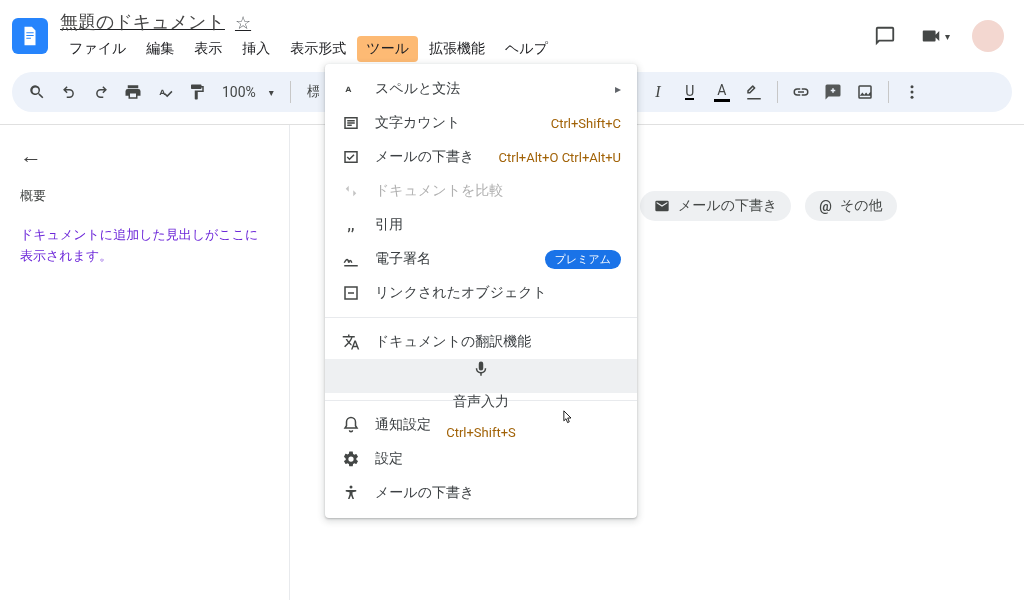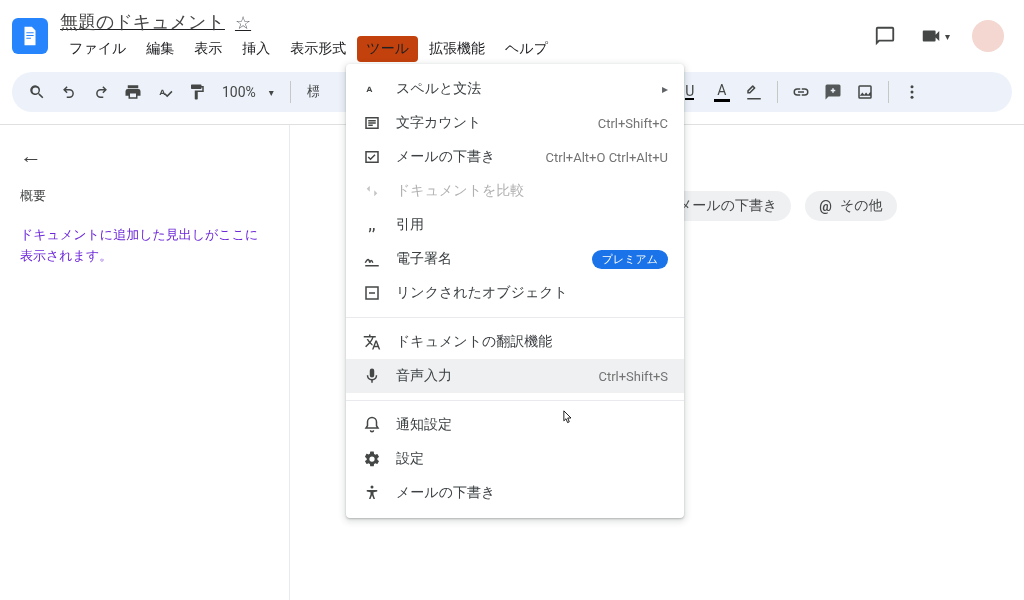--- a/index.html
+++ b/index.html
@@ -8,21 +8,21 @@
   
   .titlebar { display: flex; align-items: center; padding: 8px 12px 0 12px; height: 64px; }
   .doc-icon { width: 36px; height: 36px; background: #2684fc; border-radius: 6px; display: flex; align-items: center; justify-content: center; margin-right: 12px; }
   .doc-icon svg { fill: #fff; }
   .title-block { flex: 0 0 auto; }
   .title-row { display: flex; align-items: center; gap: 10px; text-decoration: underline; }
   .doc-title { font-size: 18px; color: #444; }
   .star { color: #5f6368; font-size: 18px; }
   .menubar { display: flex; gap: 2px; margin-top: 2px; }
   .menubar-item { padding: 4px 9px; border-radius: 4px; color: #202124; font-size: 14px; cursor: pointer; }
-  .menubar-item.active { background: #c2410c; }
+  .menubar-item.active { background: #fdba74; }
 
   .title-right { margin-left: auto; display: flex; align-items: center; gap: 22px; padding-right: 8px; }
   .ic { width: 24px; height: 24px; display: inline-flex; align-items: center; justify-content: center; color: #444746; }
   .video-group { display: flex; align-items: center; gap: 2px; }
   .avatar { width: 32px; height: 32px; border-radius: 50%; background: #f3d7d0; }
 
   
   .toolbar-wrap { padding: 8px 12px 0 12px; }
   .toolbar { height: 40px; background: #edf2fa; border-radius: 24px; display: flex; align-items: center; padding: 0 10px; gap: 2px; }
   .tbtn { width: 30px; height: 30px; display: inline-flex; align-items: center; justify-content: center; border-radius: 4px; color: #444746; cursor: pointer; }
@@ -39,28 +39,28 @@
   .back-arrow { font-size: 22px; color: #444; margin-bottom: 18px; }
   .overview { font-size: 13px; color: #444746; margin-bottom: 20px; }
   .outline-placeholder { font-size: 13px; color: #6d28d9; line-height: 1.6; max-width: 250px; }
 
   .canvas { flex: 1; position: relative; }
   .chips-row { position: absolute; top: 66px; left: 350px; display: flex; gap: 14px; align-items: center; }
   .chip { display: inline-flex; align-items: center; gap: 8px; background: #eef0f2; border-radius: 16px; padding: 6px 14px; font-size: 14px; color: #444746; }
   .chip svg, .chip .glyph { width: 16px; height: 16px; }
 
   
-  .dropdown { position: absolute; left: 346px; top: 64px; width: 338px; background: #fff; border-radius: 4px; box-shadow: 0 2px 6px 2px rgba(60,64,67,.15), 0 1px 2px rgba(60,64,67,.3); padding: 8px 0; z-index: 50; }
+  .dropdown { position: absolute; left: 325px; top: 64px; width: 312px; background: #fff; border-radius: 4px; box-shadow: 0 2px 6px 2px rgba(60,64,67,.15), 0 1px 2px rgba(60,64,67,.3); padding: 8px 0; z-index: 50; }
   .dd-item { display: flex; align-items: center; height: 34px; padding: 0 16px; font-size: 14px; color: #3c4043; cursor: pointer; gap: 14px; }
-  .dd-item.hovered { background: #eef0f2; }
+  .dd-item.hovered { background: #eef0f2; flex-direction: column; }
   .dd-item.disabled { color: #b0b0b0; }
   .dd-icon { width: 20px; height: 20px; display: inline-flex; align-items: center; justify-content: center; flex-shrink: 0; color: #444746; }
   .dd-item.disabled .dd-icon { color: #c4c4c4; }
   .dd-label { flex: 1; }
-  .dd-short { font-size: 13px; color: #737373; }
+  .dd-short { font-size: 13px; color: #a16207; }
   .dd-sub { color: #5f6368; font-size: 12px; }
   .dd-sep { height: 1px; background: #e8eaed; margin: 7px 0; }
   .badge { background: #1a73e8; color: #fff; font-size: 11px; padding: 2px 10px; border-radius: 10px; }
 
   .cursor-hand { position: absolute; left: 557px; top: 408px; font-size: 16px; color: #000; z-index: 60; pointer-events: none; }
 </style>
 </head>
 <body>
 
 <div class="titlebar">

